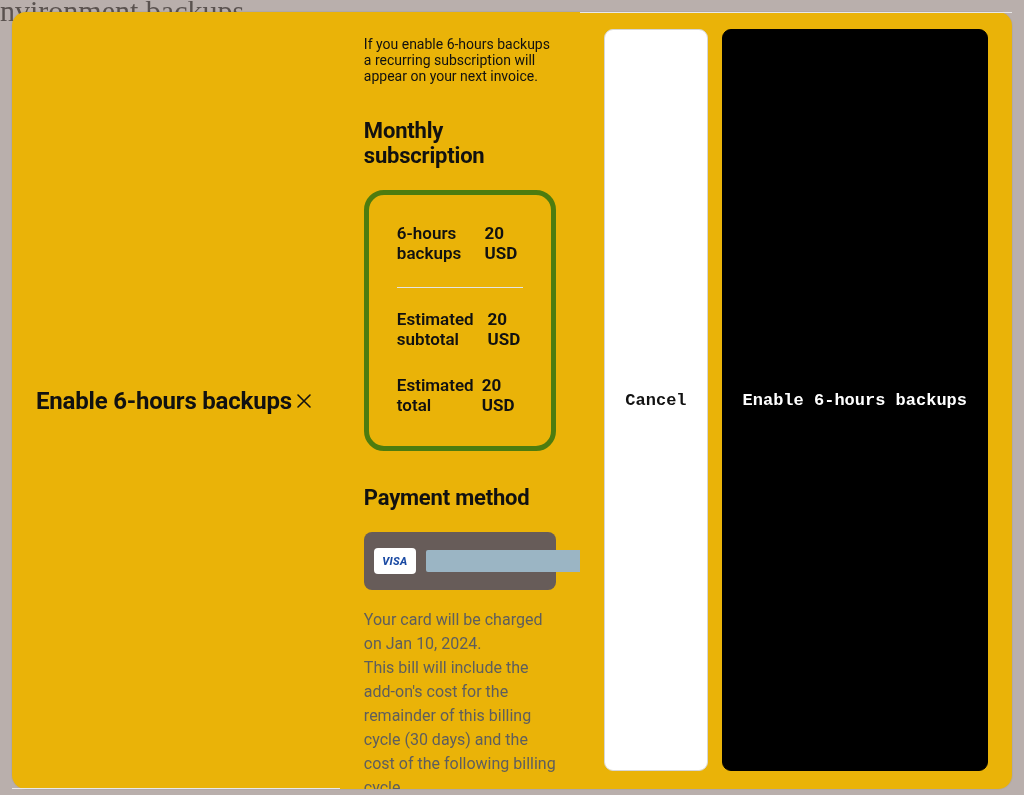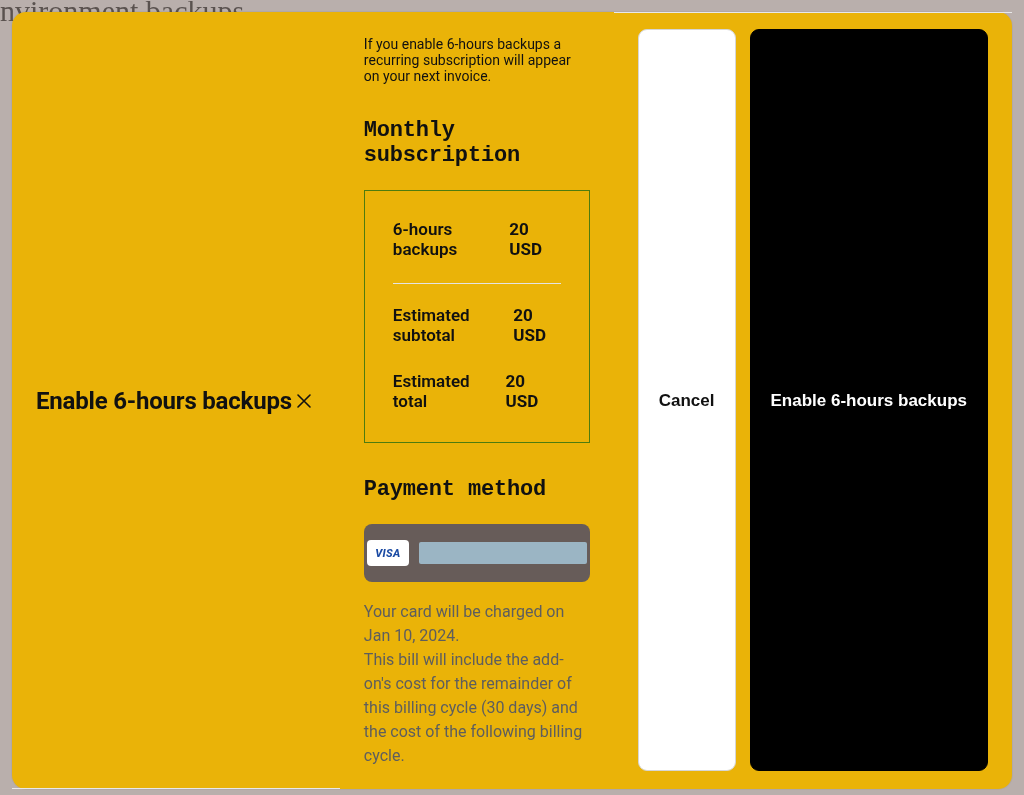--- a/index.html
+++ b/index.html
@@ -59,25 +59,24 @@
       font-size: 14px;
       color: #111;
       margin-bottom: 34px;
     }
     .section-title {
       font-size: 22px;
       font-weight: 700;
       color: #111;
       margin-bottom: 22px;
       letter-spacing: -0.2px;
-      font-family: Liberation Mono, monospace;
     }
     .card {
-      border: 1px solid #4d7c0f;
-      border-radius: 0;
+      border: 5px solid #4d7c0f;
+      border-radius: 20px;
       padding: 22px 28px 26px 28px;
       margin-bottom: 34px;
     }
     .row {
       display: flex;
       justify-content: space-between;
       align-items: center;
       font-size: 17px;
       color: #111;
       padding: 6px 0;
@@ -91,21 +90,21 @@
     }
     .dense .row { padding: 5px 0; margin-top: 16px; }
     .payment-block {
       background: #675c59;
       border-radius: 8px;
       height: 58px;
       display: flex;
       align-items: center;
       padding: 0 10px;
       margin-bottom: 18px;
-      justify-content: center;
+      justify-content: flex-start;
     }
     .pm-left { display: flex; align-items: center; gap: 10px; }
     .visa-badge {
       width: 42px;
       height: 26px;
       background: #ffffff;
       border-radius: 4px;
       display: flex;
       align-items: center;
       justify-content: center;
@@ -139,20 +138,21 @@
       justify-content: flex-end;
       gap: 14px;
     }
     .btn {
       font-size: 17px;
       font-weight: 600;
       border-radius: 9px;
       padding: 24px 20px;
       cursor: pointer;
       line-height: 1;
+      font-family: Liberation Mono, monospace;
     }
     .btn-secondary {
       background: #ffffff;
       color: #111;
       border: 1px solid #d6d6d6;
     }
     .btn-primary {
       background: #000000;
       color: #ffffff;
       border: 1px solid #000000;

